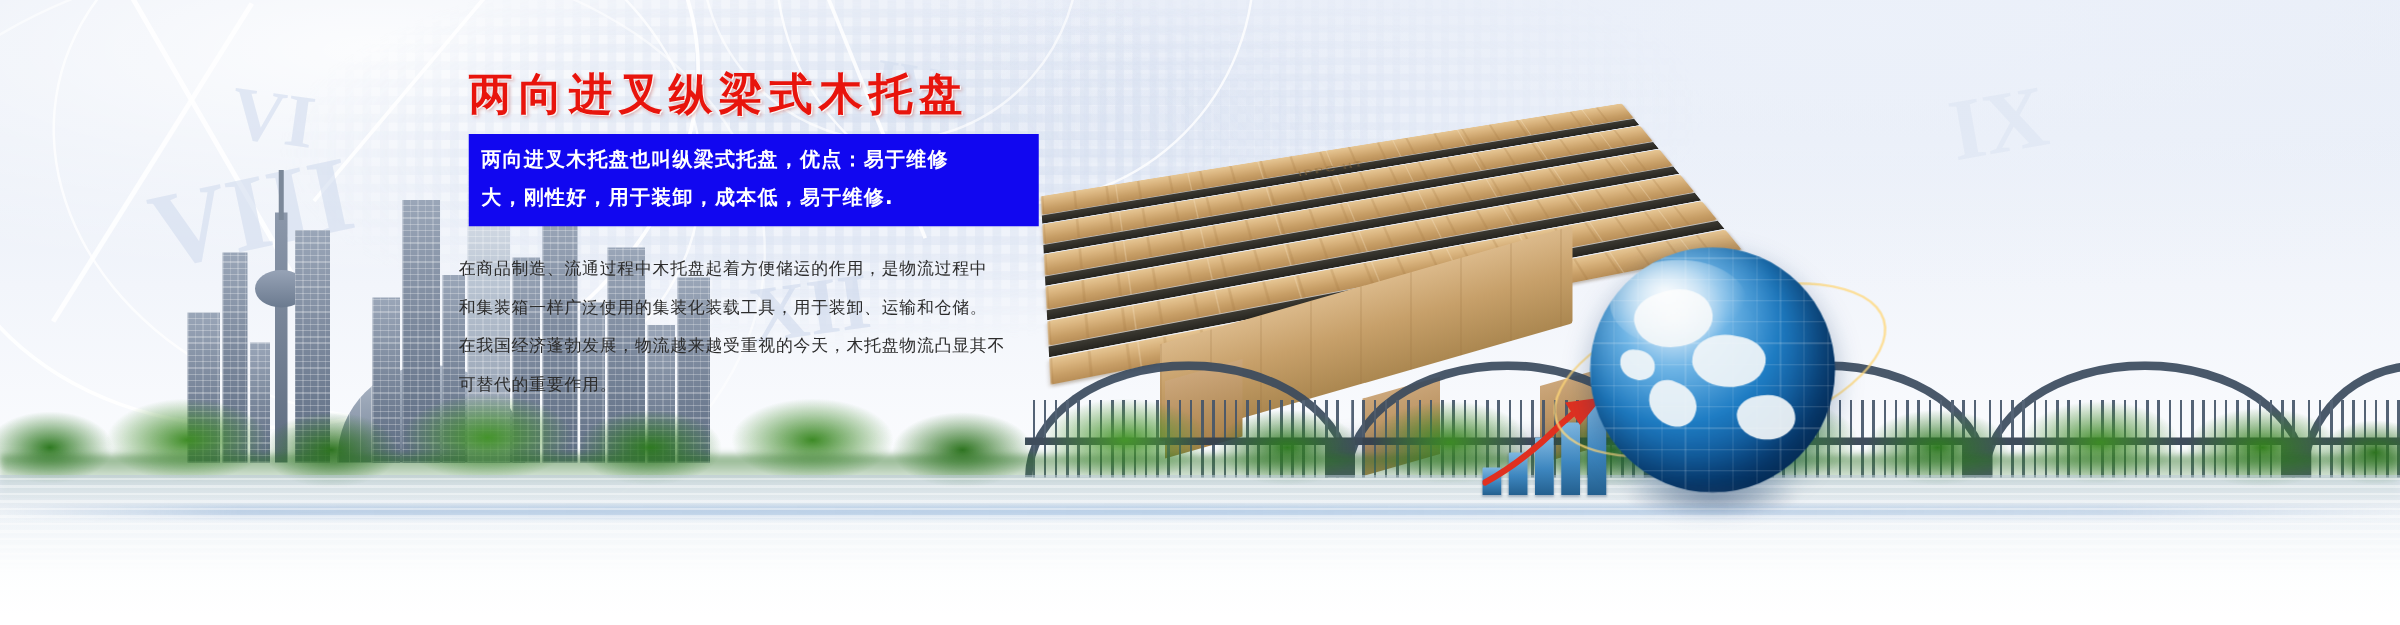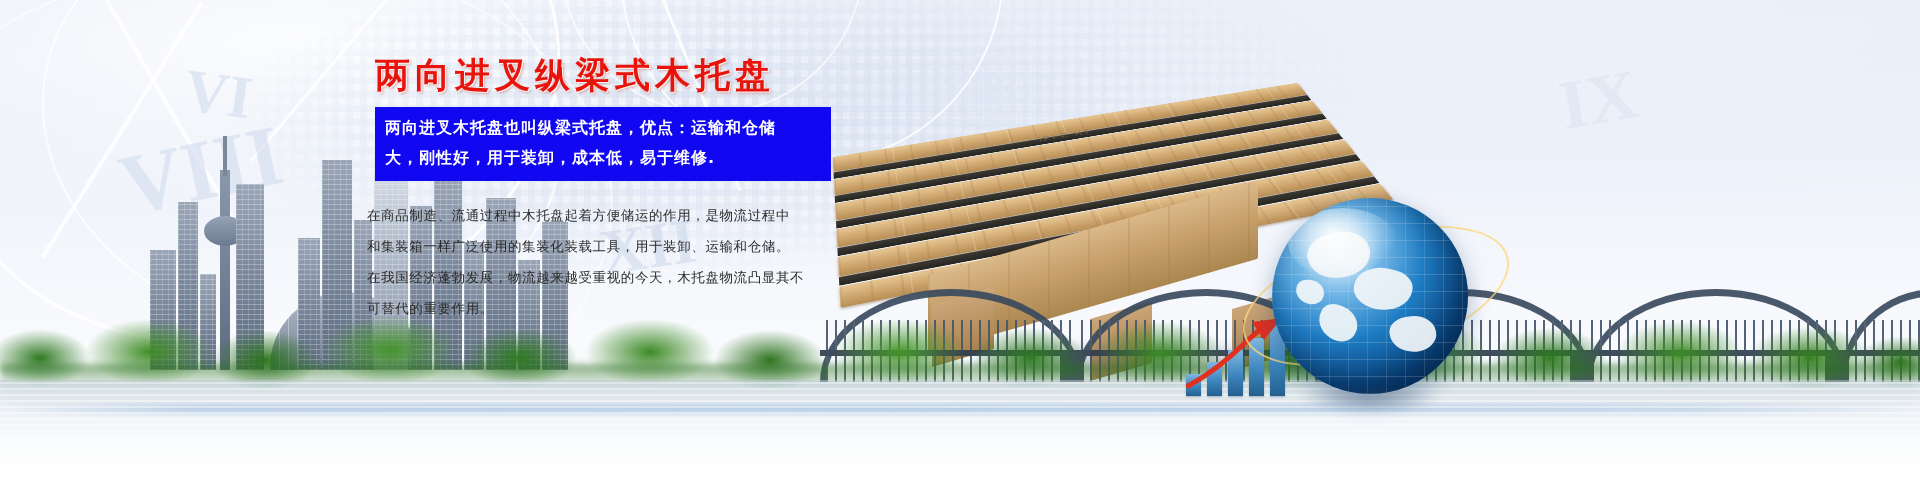--- a/index.html
+++ b/index.html
@@ -347,21 +347,21 @@
     <div class="continent c3"></div>
     <div class="continent c4"></div>
     <div class="continent c5"></div>
     <div class="globe-gloss"></div>
   </div>
   <div class="globe-shadow"></div>
 
   <div class="title">两向进叉纵梁式木托盘</div>
 
   <div class="highlight">
-    <div>两向进叉木托盘也叫纵梁式托盘，优点：运输和仓储</div>
+    <div>两向进叉木托盘也叫纵梁式托盘，优点：易于维修</div>
     <div>大，刚性好，用于装卸，成本低，易于维修.</div>
   </div>
 
   <div class="para">
     <p class="indent">在商品制造、流通过程中木托盘起着方便储运的作用，是物流过程中</p>
     <p>和集装箱一样广泛使用的集装化装载工具，用于装卸、运输和仓储。</p>
     <p class="indent">在我国经济蓬勃发展，物流越来越受重视的今天，木托盘物流凸显其不</p>
     <p>可替代的重要作用。</p>
   </div>
 

